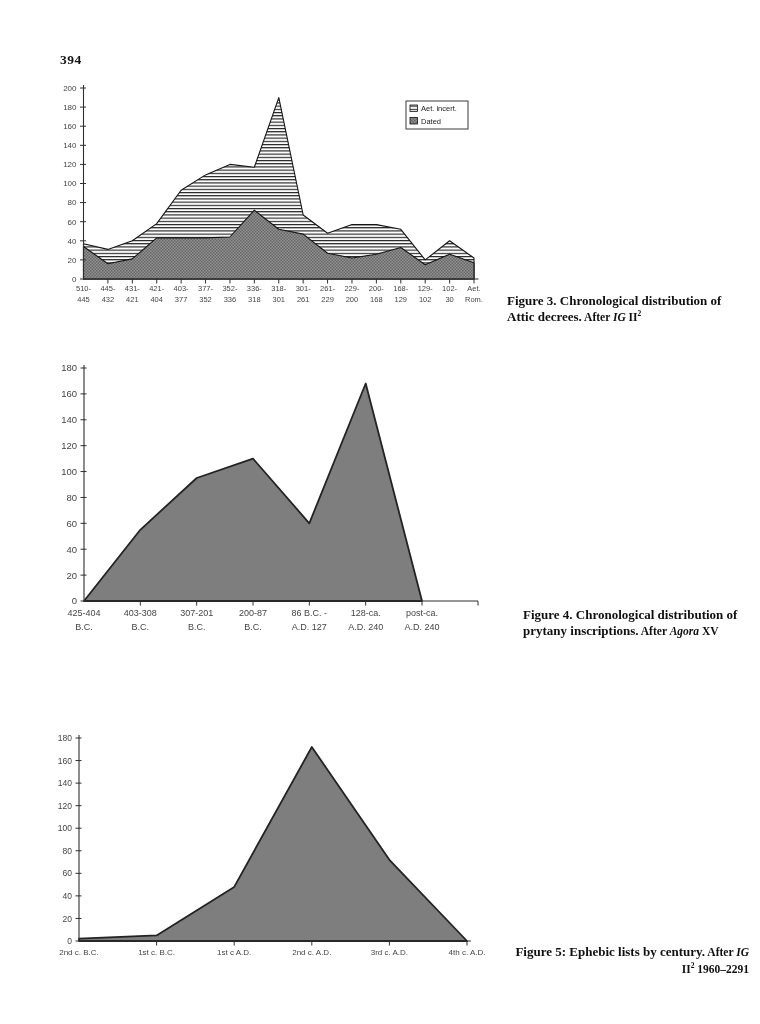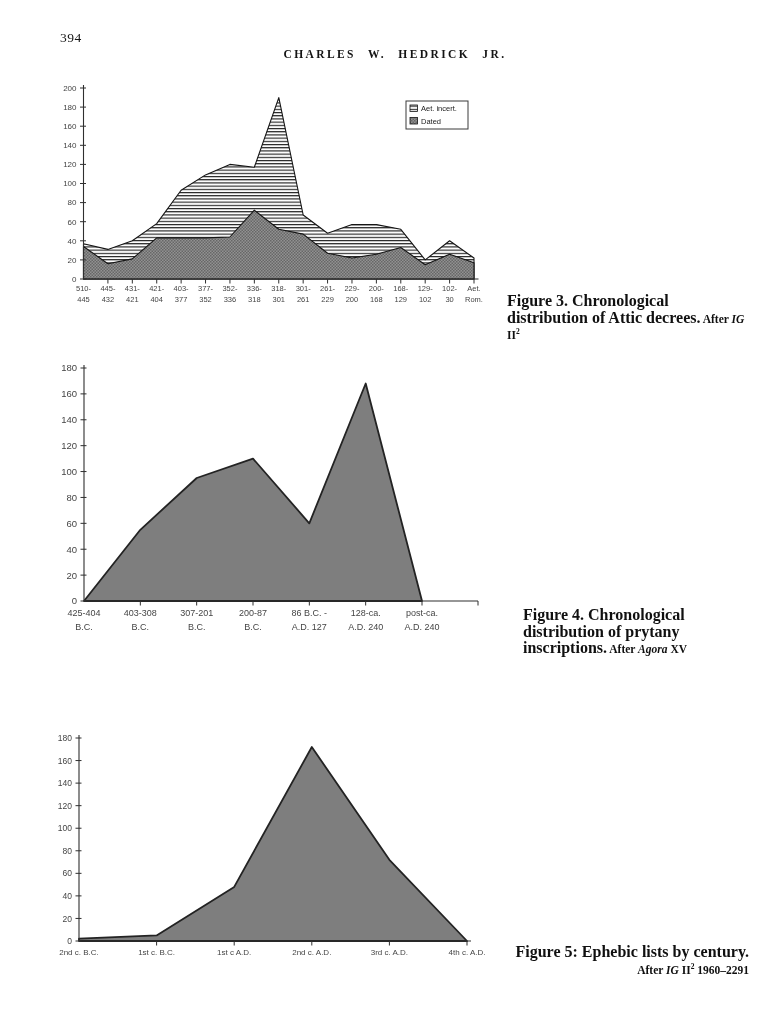--- a/index.html
+++ b/index.html
@@ -1,40 +1,39 @@
 <!DOCTYPE html>
 <html><head>
 <meta charset="utf-8">
 <style>
   html,body{margin:0;padding:0;background:#e8e8e8;}
   #page{position:relative;width:760px;height:1024px;background:#ffffff;overflow:hidden;
         font-family:"Liberation Serif", serif;color:#141414;}
-  #page-number{position:absolute;left:60px;top:30px;font-size:13.5px;font-weight:400;letter-spacing:.5px;}
+  #page-number{position:absolute;left:60px;top:52px;font-size:13.5px;font-weight:700;letter-spacing:.5px;}
   #running-head{position:absolute;left:160px;top:48px;width:470px;text-align:center;
         font-size:11.5px;font-weight:700;letter-spacing:2.4px;word-spacing:7px;}
   .chart-svg{position:absolute;}
   #chart1{left:40px;top:80px;}
   #chart2{left:40px;top:360px;}
   #chart3{left:40px;top:730px;}
   .caption{position:absolute;left:507px;width:242px;font-size:13px;line-height:15.5px;color:#101010;}
   #caption-fig3{top:280px;}
   #caption-fig4{top:594px;margin-left:16px;}
   #caption-fig5{top:931px;text-align:right;}
-  .cap-bold{font-weight:700;font-size:16px;}
+  .cap-bold{font-weight:700;font-size:13px;}
   .cap-after{font-weight:700;font-size:11.5px;}
   .cap-after i{font-style:italic;}
   .cap-after sup{font-size:7.5px;vertical-align:super;line-height:0;}
 </style>
 </head>
 <body>
 
 <div id="page">
 
   <div id="page-number">394</div>
-  <div id="running-head">CHARLES W. HEDRICK JR.</div>
 
   <svg id="chart1" class="chart-svg" width="470" height="235" viewBox="40 80 470 235">
     <defs>
       <pattern id="pat-aet" width="4" height="3.2" patternUnits="userSpaceOnUse">
         <rect width="4" height="3.2" fill="#fcfcfc"></rect>
         <rect width="4" height="1.1" fill="#1a1a1a"></rect>
       </pattern>
       <pattern id="pat-dated" width="3" height="3" patternUnits="userSpaceOnUse">
         <rect width="3" height="3" fill="#929292"></rect>
         <rect width="1.5" height="1.5" fill="#676767"></rect>

